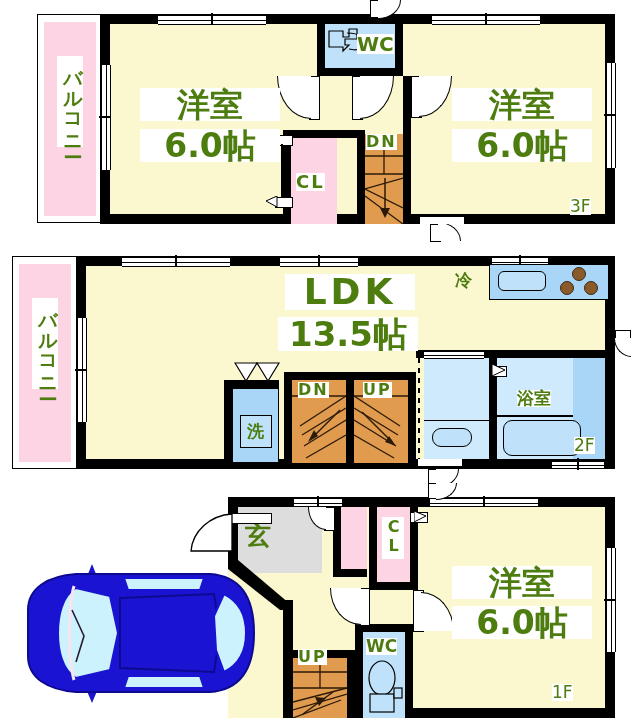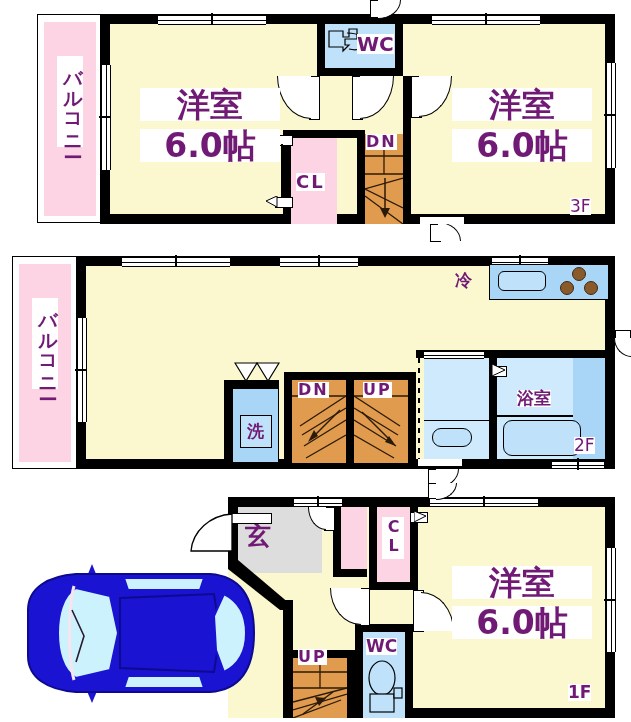--- a/index.html
+++ b/index.html
@@ -16,21 +16,21 @@
   .balcony{background:#fcd4e4;}
   .water{background:#bfe2fa;}
   .water2{background:#a9d6f7;}
   .bath{background:#cfeafc;}
   .pinkcl{background:#fcd4e4;}
   .stair{background:#e09b4e;}
   .genkan{background:#dddddd;}
   .outline{border:1px solid #000;}
 
   
-  .lbl{position:absolute;background:#ffffff;color:#701a75;line-height:1;
+  .lbl{position:absolute;background:#ffffff;color:#4d7c0f;line-height:1;
        white-space:nowrap;font-weight:bold;text-align:center;}
   .lbl.nb{background:transparent;}
 
   .jp{font-family:"DejaVu Sans","Liberation Sans",sans-serif;font-weight:bold;}
 
   .vert{writing-mode:vertical-rl;text-orientation:upright;}
 
   
   .arc{position:absolute;border:1px solid #000;background:#fff;}
   .arc-br{border-radius:0 0 100% 0;}
@@ -266,20 +266,26 @@
   </div>
 
   <div class="abs" style="left:418px;top:459px;width:44px;height:10px;background:#fff;"></div>
   <div class="abs wall" style="left:418px;top:466px;width:44px;height:3px;"></div>
   <div class="leaf" style="left:428px;top:469px;width:9px;height:16px;"></div>
   <div class="arc arc-br" style="left:436px;top:469px;width:22px;height:18px;border-top:none;border-left:none;"></div>
 
   <div class="win-h" style="left:552px;top:461px;width:52px;height:6px;"></div>
   <div class="tick" style="left:577px;top:458px;width:2px;height:12px;"></div>
 
+  <div class="lbl jp" style="left:285px;top:274px;width:130px;font-size:36px;letter-spacing:4px;">
+    <span>LDK</span>
+  </div>
+  <div class="lbl jp" style="left:278px;top:317px;width:140px;font-size:34px;">
+    <span>13.5帖</span>
+  </div>
 
   <div class="lbl jp" style="left:574px;top:437px;font-size:17px;font-weight:normal;">2F</div>
 </div>
 
 <div class="abs" style="left:0;top:0;width:631px;height:722px;">
 
   <div class="abs room" style="left:228px;top:497px;width:387px;height:221px;"></div>
 
   <div class="abs genkan" style="left:236px;top:505px;width:86px;height:68px;"></div>
   <div class="lbl jp nb" style="left:245px;top:522px;font-size:26px;">玄</div>
@@ -371,21 +377,21 @@
   <div class="leaf" style="left:359px;top:588px;width:9px;height:36px;"></div>
   <div class="arc arc-bl" style="left:330px;top:588px;width:30px;height:36px;border-top:none;border-right:none;"></div>
 
   <div class="lbl jp" style="left:452px;top:566px;width:140px;font-size:33px;">
     <span>洋室</span>
   </div>
   <div class="lbl jp" style="left:452px;top:606px;width:140px;font-size:33px;">
     <span>6.0帖</span>
   </div>
 
-  <div class="lbl jp" style="left:568px;top:684px;font-size:17px;font-weight:bold;">1F</div>
+  <div class="lbl jp" style="left:552px;top:684px;font-size:17px;font-weight:normal;">1F</div>
 
   <div class="svgwrap" style="left:14px;top:558px;">
     <svg width="248" height="150" viewBox="0 0 248 150">
 
       <path d="M78 6 L86 26 L78 40 L70 26 Z" fill="#1a14d2"></path>
       <path d="M78 110 L86 126 L78 145 L70 126 Z" fill="#1a14d2"></path>
 
       <path d="M14 52 C14 30 34 18 62 16 L196 16 C224 18 240 36 240 75
                C240 114 224 132 196 134 L62 134 C34 132 14 120 14 98 Z" fill="#1a14d2" stroke="#0d0a8f" stroke-width="2"></path>
 

